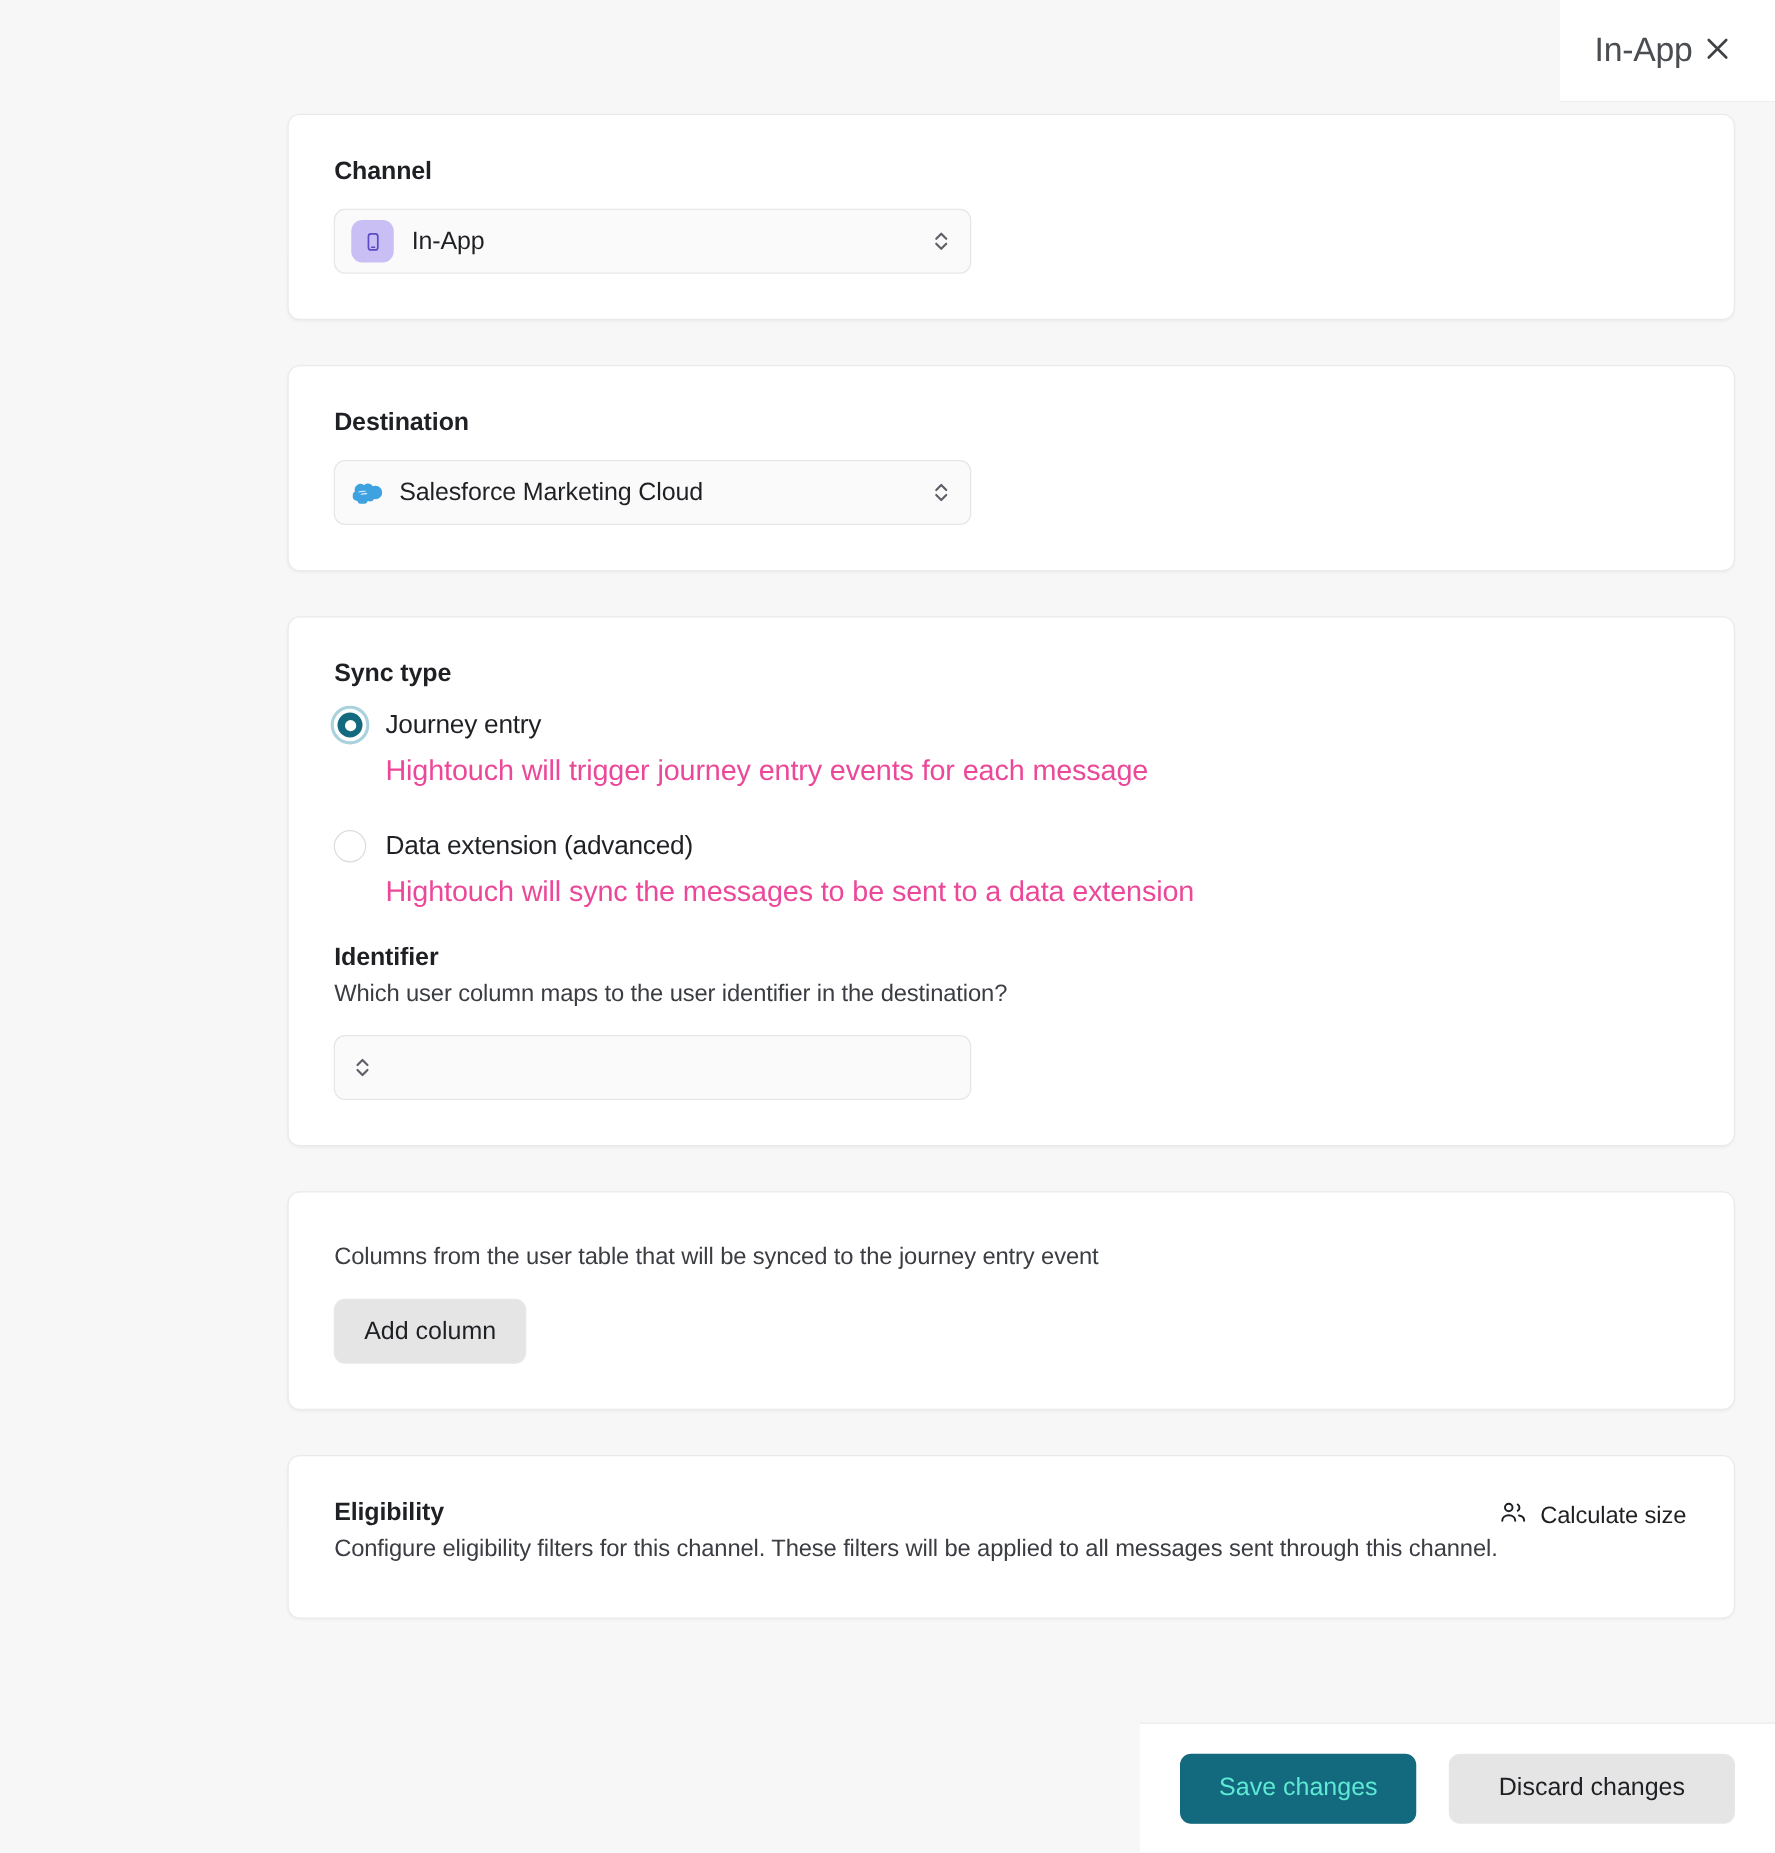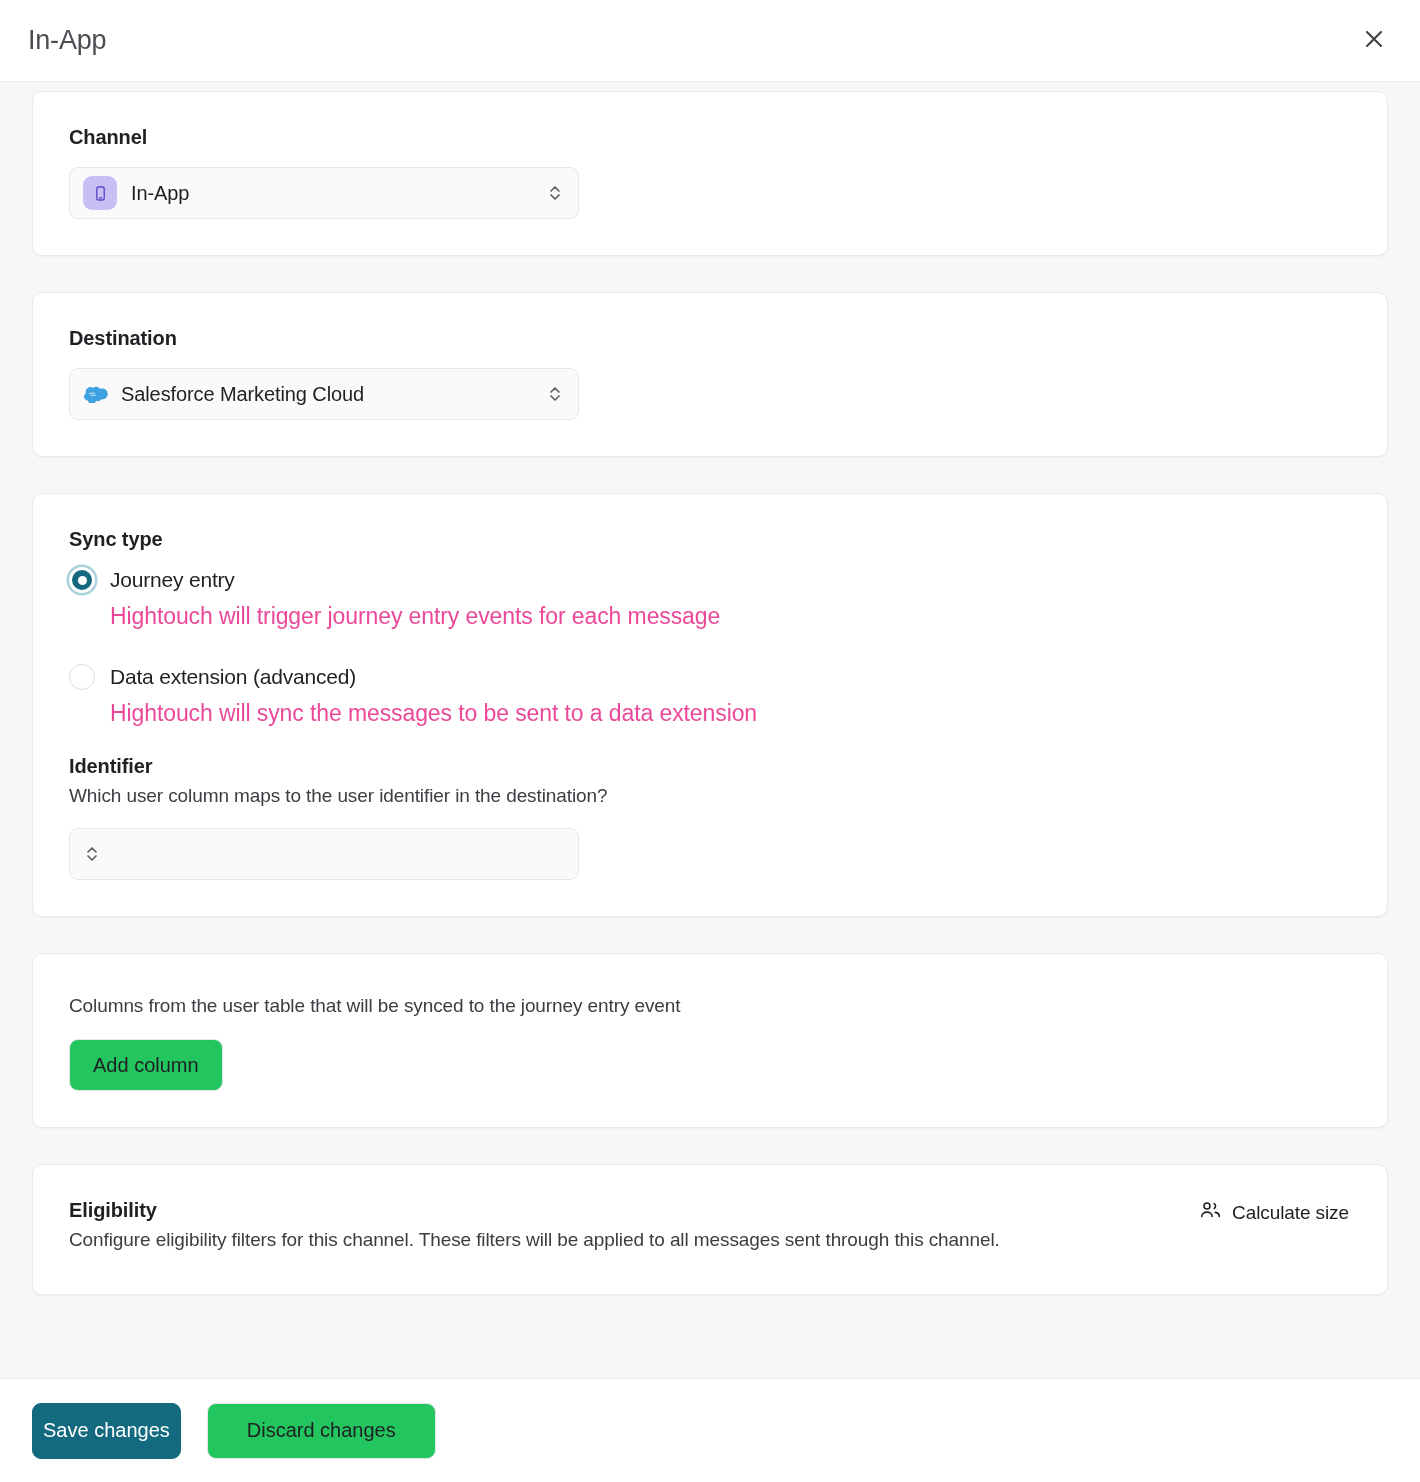--- a/index.html
+++ b/index.html
@@ -17,20 +17,21 @@
     -webkit-font-smoothing: antialiased;
   }
 
   .drawer {
     position: relative;
     width: 1420px;
     height: 1482px;
     background: #f7f7f8;
     display: flex;
     flex-direction: column;
+    align-items: flex-end;
   }
 
   
   .drawer-header {
     flex: 0 0 auto;
     height: 82px;
     background: #ffffff;
     border-bottom: 1px solid #e9e9ec;
     display: flex;
     align-items: center;
@@ -210,33 +211,33 @@
     font-family: "Liberation Sans", sans-serif;
     font-size: 20px;
     border-radius: 9px;
     cursor: pointer;
     display: inline-flex;
     align-items: center;
     justify-content: center;
   }
 
   .btn-secondary {
-    background: #22c55e;
+    background: #e5e5e5;
     border: 1px solid #e7e7ea;
     color: #1f2024;
     height: 52px;
     padding: 0 23px;
   }
 
   .btn-primary {
     background: #13697e;
     border: 1px solid #13697e;
-    color: #ffffff;
+    color: #5eead4;
     height: 56px;
-    padding: 0 10px;
+    padding: 0 30px;
   }
 
   .add-column-wrap { margin-top: 20px; }
 
   
   .elig-head {
     display: flex;
     align-items: flex-start;
     justify-content: space-between;
   }

